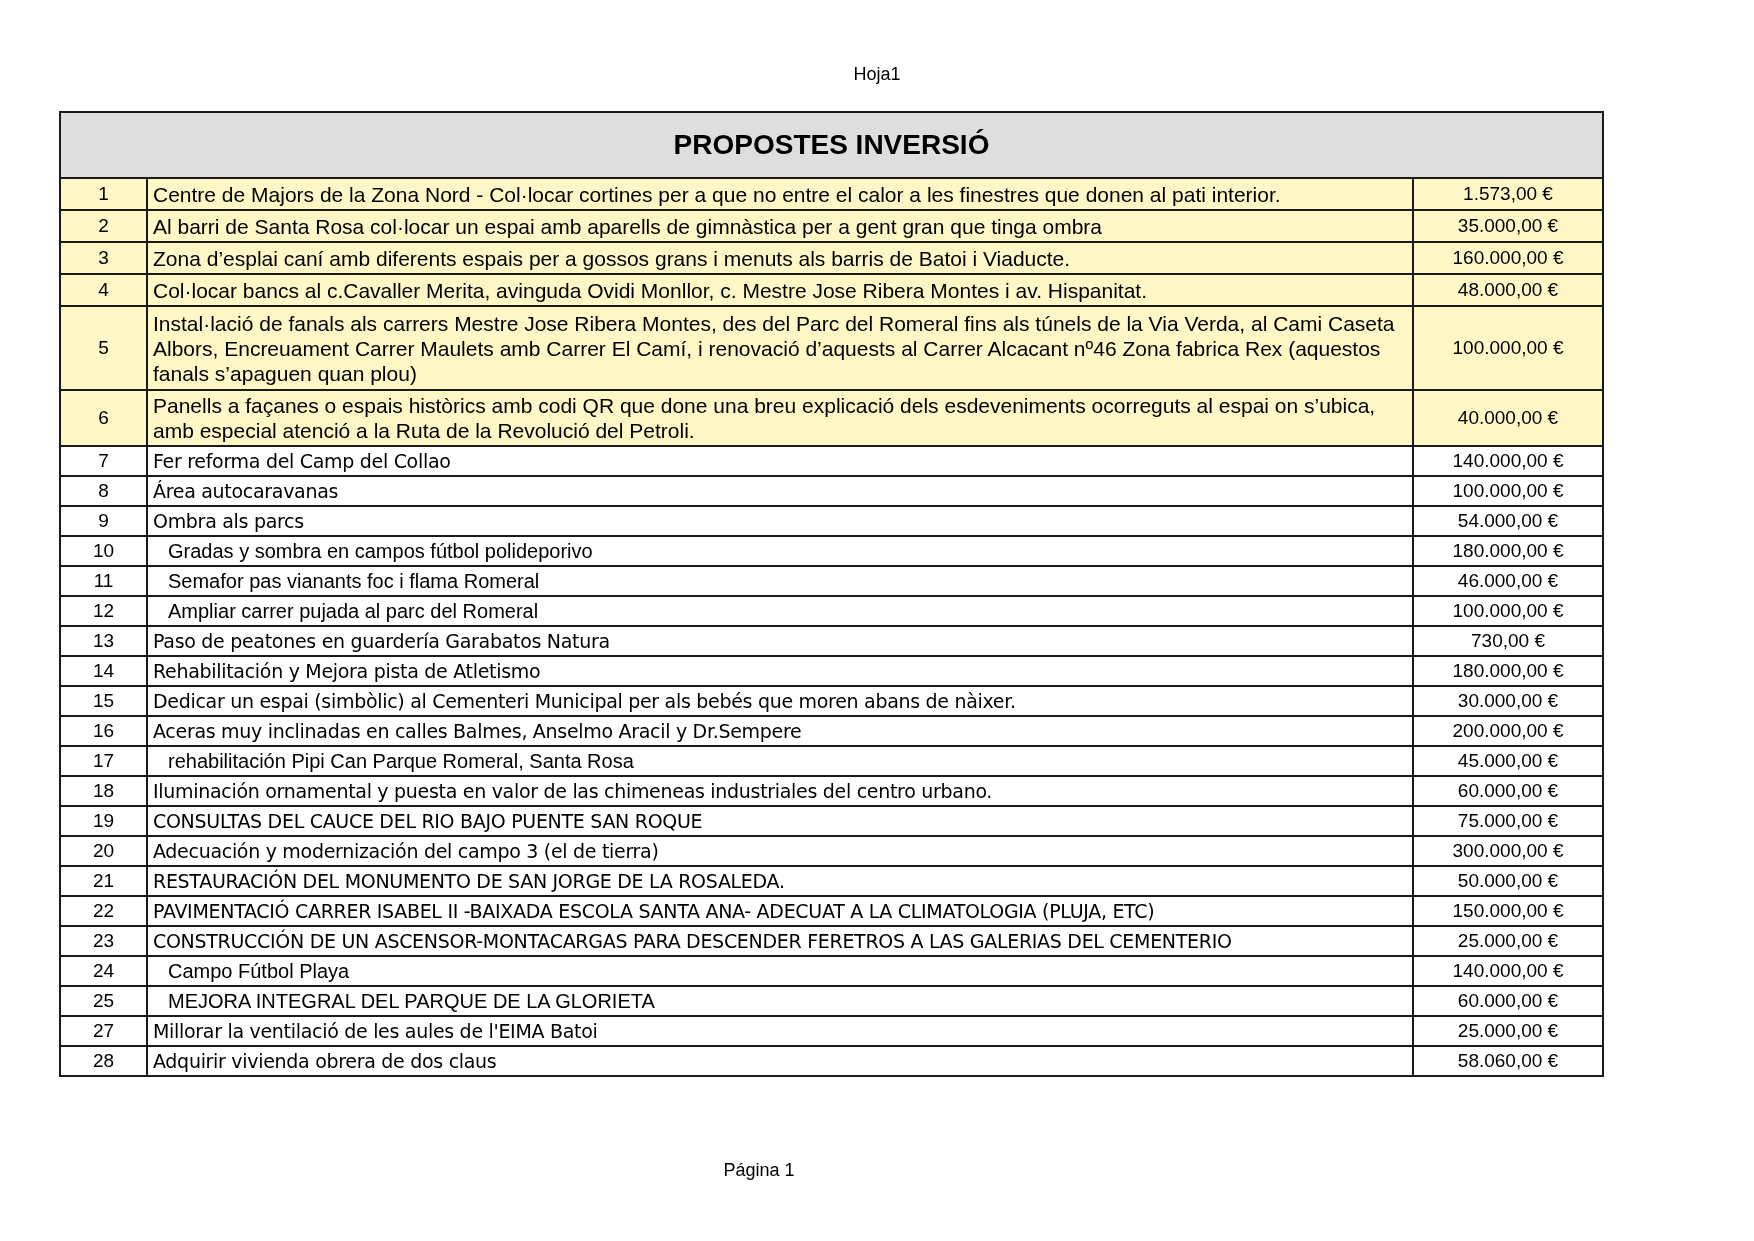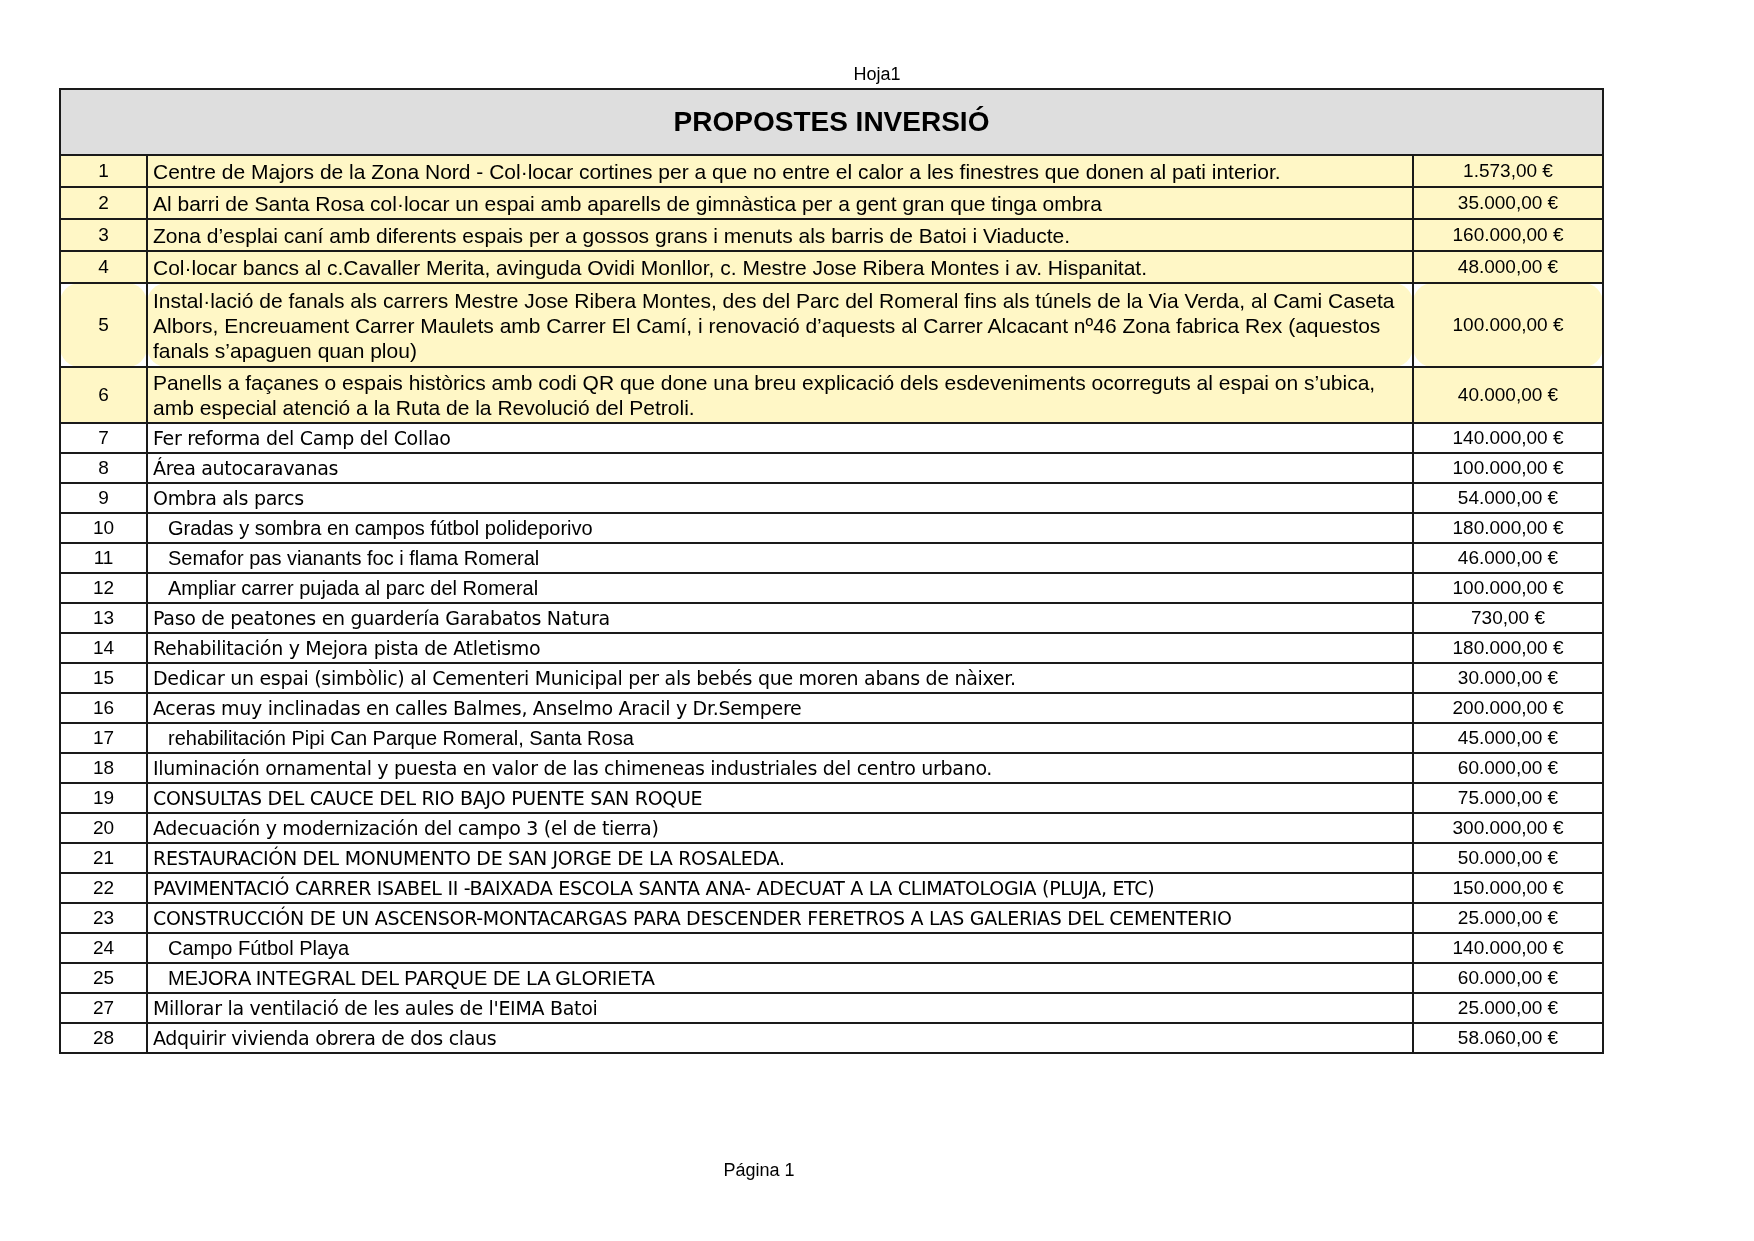--- a/index.html
+++ b/index.html
@@ -2,38 +2,38 @@
 <html><head>
 <meta charset="utf-8">
 <style>
   html, body { margin: 0; padding: 0; background: #ffffff; }
   body { width: 1754px; height: 1241px; position: relative; overflow: hidden;
          font-family: "Liberation Sans", sans-serif; color: #000; }
   .sheet-name { position: absolute; top: 64px; left: 0; width: 1754px; text-align: center;
                 font-size: 18px; }
   .page-footer { position: absolute; top: 1160px; left: 0; width: 1518px; text-align: center;
                  font-size: 18px; }
-  table.proposals { position: absolute; left: 59px; top: 88px; width: 1543px;
+  table.proposals { position: absolute; left: 59px; top: 111px; width: 1543px;
                     border-collapse: collapse; table-layout: fixed; }
   table.proposals td { border: 2px solid #1a1a1a; padding: 0 5px; vertical-align: middle; }
   .title-row td { background: #dedede; height: 64px; text-align: center; font-weight: bold;
                   font-size: 28px; }
   col.c-num { width: 87px; }
   col.c-desc { width: 1266px; }
   col.c-amt { width: 190px; }
   td.num { text-align: center; font-size: 19px; }
   td.amt { text-align: center; font-size: 19px; white-space: nowrap; }
   td.desc { text-align: left; font-size: 21px; line-height: 25px; }
   tr.hl td { background: #fff7c6; }
   tr.hl td.desc { font-size: 21px; margin-top: 36px; }
   tr.hl td { height: 30px; }
   tr.plain td { height: 28px; }
   tr.plain td.desc { font-size: 19px; font-family: "DejaVu Sans", sans-serif; letter-spacing: -0.3px; }
   tr.plain td.desc.narrow { font-family: "Liberation Sans", sans-serif; letter-spacing: 0; font-size: 20px; padding-left: 20px; }
-  tr.tall td { height: 82px; border-radius: 20px; }
+  tr.tall td { height: 82px; }
   tr.mid td { height: 54px; }
 </style>
 </head>
 <body>
 
 <div class="sheet-name">Hoja1</div>
 
 <table class="proposals">
   <colgroup>
       <col class="c-num">

